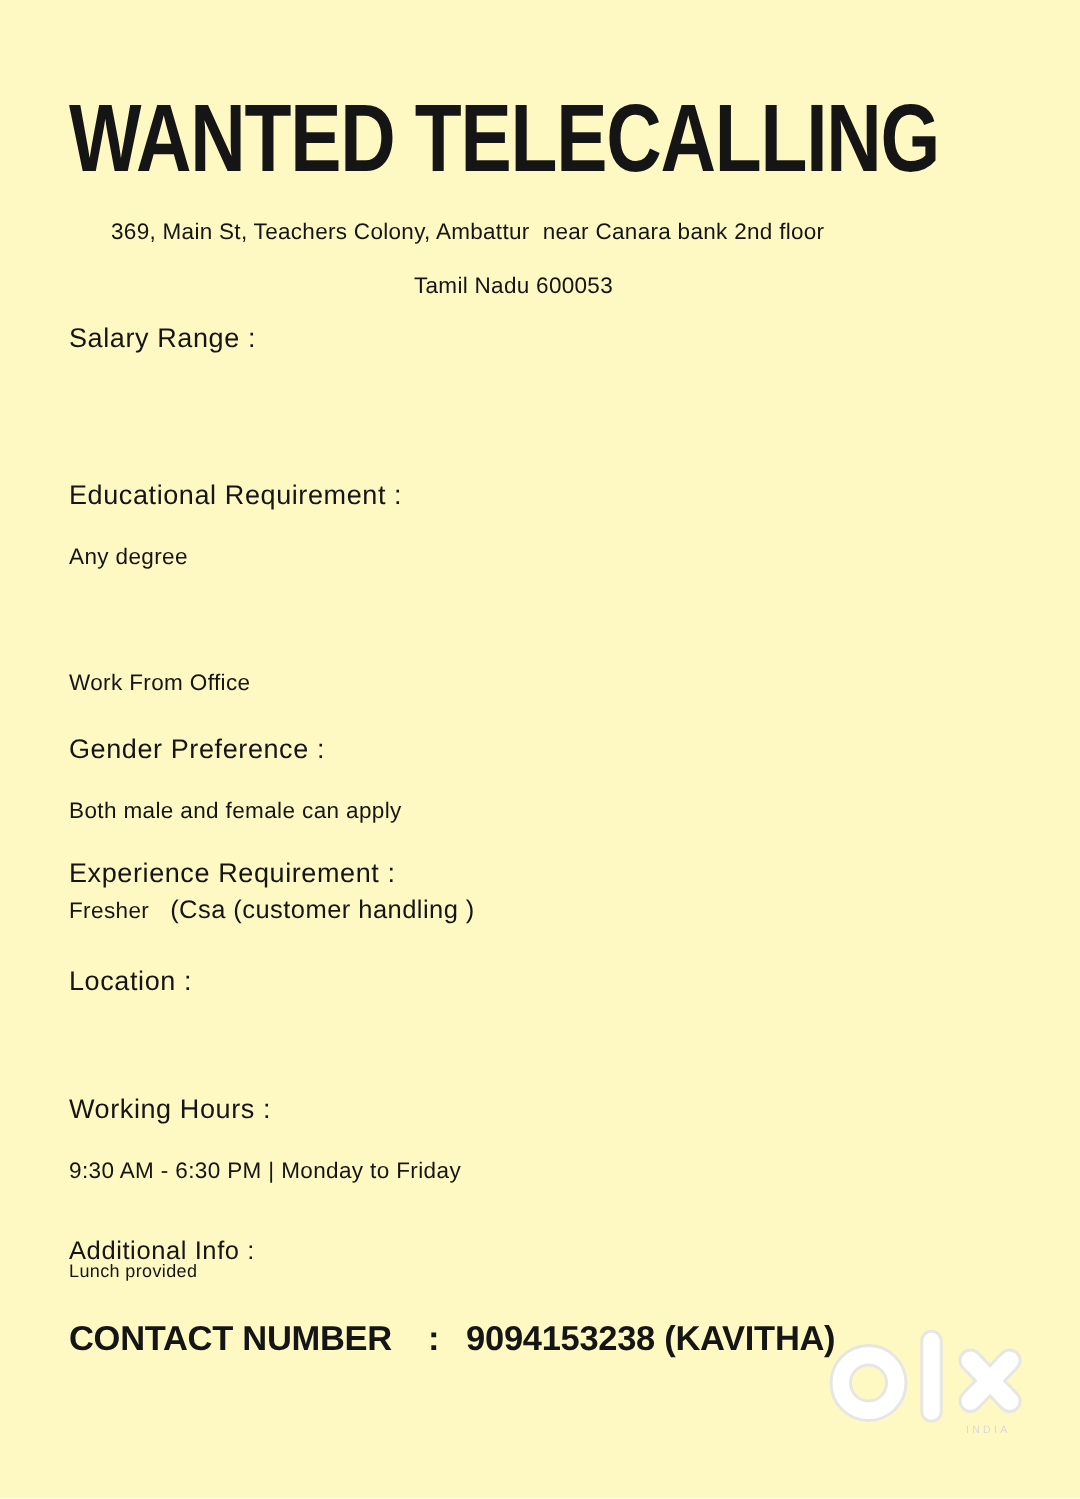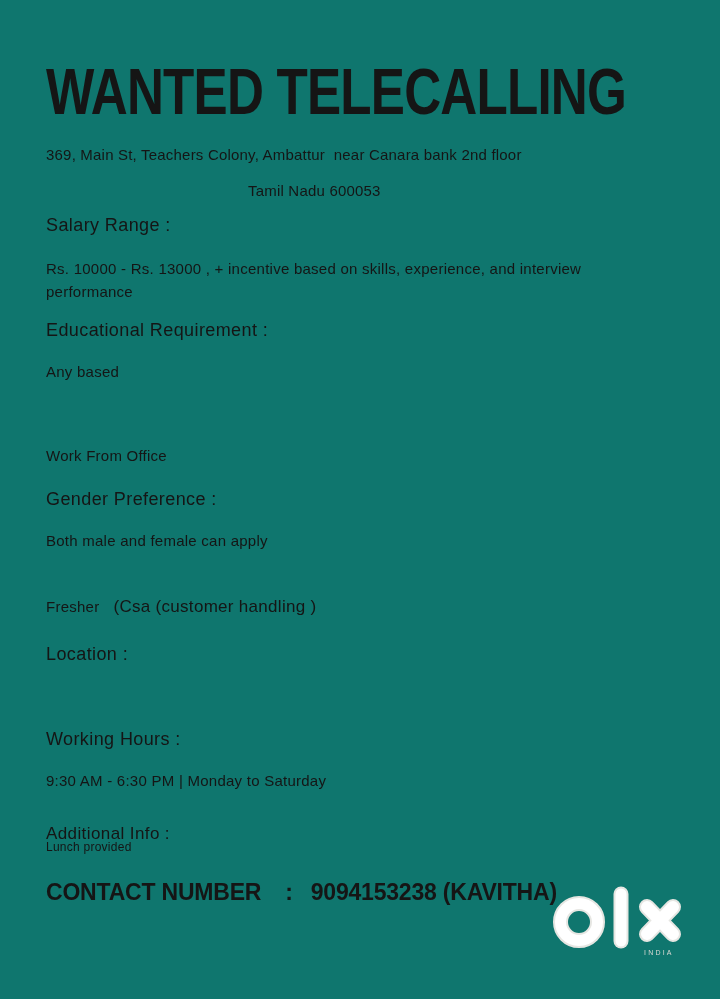--- a/index.html
+++ b/index.html
@@ -1,35 +1,35 @@
 <!DOCTYPE html>
 <html><head>
 <meta charset="utf-8">
 <style>
   html,body{margin:0;padding:0;background:#fff;}
   .page{
     position:relative;
     width:720px;height:999px;
-    background:#0f766e;
+    background:#fef9c3;
     font-family:"Liberation Sans","DejaVu Sans",sans-serif;
     color:#151515;
     overflow:hidden;
   }
   .ln{position:absolute;left:46px;white-space:pre-wrap;z-index:2;}
   .title{
     top:60px;
     font-size:64px;
     font-weight:700;
     line-height:64px;
     letter-spacing:-1px;
     transform:scaleX(0.80);
     transform-origin:0 50%;
     white-space:nowrap;
   }
-  .addr{font-size:15px;letter-spacing:.2px;}
+  .addr{font-size:15px;letter-spacing:.2px;margin-left:28px;}
   .label{font-size:18px;letter-spacing:.4px;}
   .val{font-size:15px;letter-spacing:.25px;}
   .val-wrap{width:600px;line-height:23px;}
   .exp-secondary{font-size:17px;margin-left:14px;letter-spacing:.3px;}
   sup{font-size:10px;line-height:0;}
   .contact{
     font-size:23px;
     font-weight:700;
     letter-spacing:-.2px;
   }
@@ -45,36 +45,36 @@
 <body>
 
 <div class="page">
 
   <div class="ln title">WANTED TELECALLING</div>
 
   <div class="ln addr" style="top:146px">369, Main St, Teachers Colony, Ambattur  near Canara bank 2nd floor</div>
   <div class="ln addr" style="top:182px;left:248px">Tamil Nadu 600053</div>
 
   <div class="ln label" style="top:215px">Salary Range :</div>
-  <div class="ln val val-wrap" style="top:257px">Rs. 10000 - Rs. 13000 , + incentive based on skills, experience, and interview performance</div>
 
   <div class="ln label" style="top:320px">Educational Requirement :</div>
-  <div class="ln val" style="top:363px">Any based</div>
+  <div class="ln val" style="top:363px">Any degree</div>
 
   <div class="ln val" style="top:447px">Work From Office</div>
 
   <div class="ln val" style="top:532px">Both male and female can apply</div>
   <div class="ln label" style="top:489px">Gender Preference :</div>
 
+  <div class="ln label" style="top:572px">Experience Requirement :</div>
   <div class="ln val" style="top:597px"><span>Fresher</span><span class="exp-secondary">(Csa (customer handling )</span></div>
 
   <div class="ln label" style="top:644px">Location :</div>
 
   <div class="ln label" style="top:729px">Working Hours :</div>
-  <div class="ln val" style="top:772px">9:30 AM - 6:30 PM | Monday to Saturday</div>
+  <div class="ln val" style="top:772px">9:30 AM - 6:30 PM | Monday to Friday</div>
 
   <div class="ln label" style="top:824px;font-size:17px">Additional Info :</div>
   <div class="ln val" style="top:840px;font-size:12px">Lunch provided</div>
 
   <div class="ln contact" style="top:879px"><span>CONTACT NUMBER</span><span class="colon">:</span><span class="num">9094153238 (KAVITHA)</span></div>
 
   <svg class="watermark" width="170" height="84" viewBox="0 0 170 84" aria-hidden="true">
 
     <circle cx="34" cy="44" r="18.5" fill="none" stroke="#e6e6e2" stroke-width="15"></circle>
     <circle cx="34" cy="44" r="18.5" fill="none" stroke="#ffffff" stroke-width="11"></circle>

